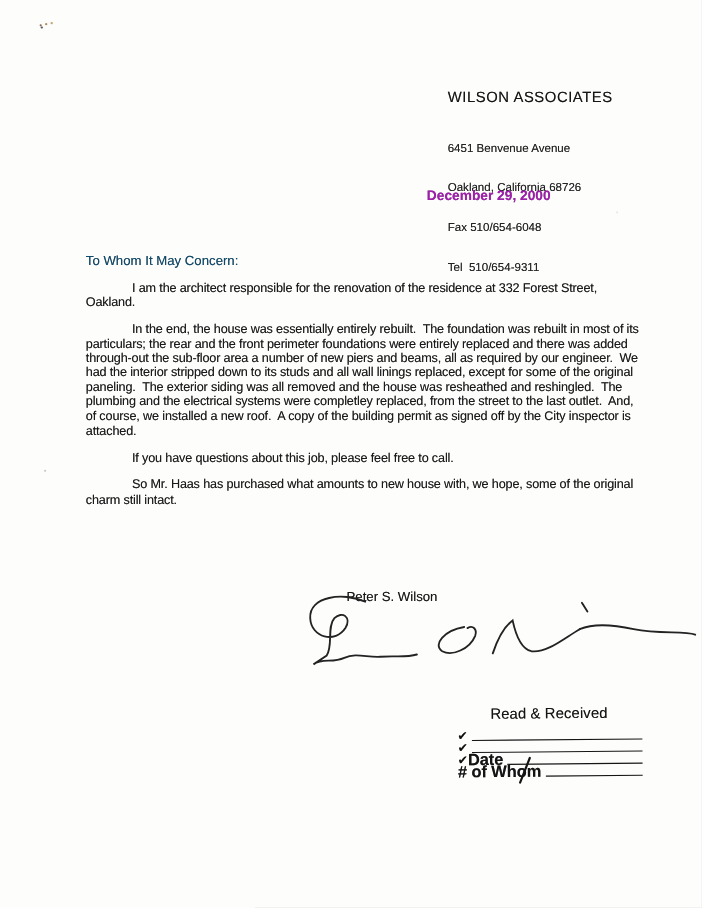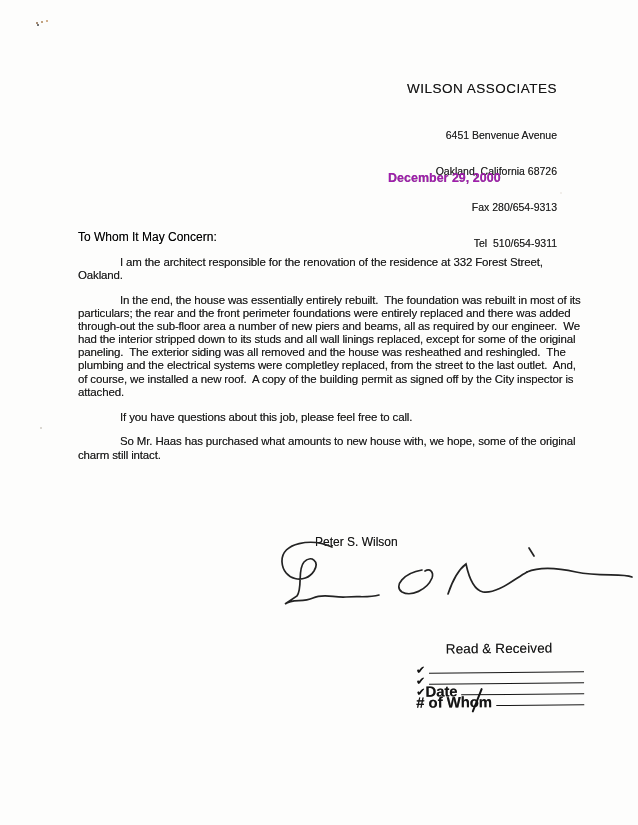--- a/index.html
+++ b/index.html
@@ -13,26 +13,26 @@
     color:#1c1c1c;
     text-shadow:0 0 .35px rgba(20,20,20,.55); 
   }
 
   
   .letterhead{position:absolute;left:407px;top:81px;}
   .company{
     font-size:13.5px;letter-spacing:.5px;font-weight:500;
     color:#161616;white-space:pre;
   }
-  .address{margin-top:9px;font-size:10.5px;line-height:12px;white-space:pre;color:#222;text-align:right;}
+  .address{margin-top:9px;font-size:10.5px;line-height:12px;white-space:pre;color:#222;}
 
   .date-line{position:absolute;left:388px;top:171px;font-size:12.5px;color:#a21caf;font-weight:bold;}
 
   
-  .salutation{position:absolute;left:78px;top:230px;font-size:12px;color:#000000;}
+  .salutation{position:absolute;left:78px;top:230px;font-size:12px;color:#0c4a6e;}
   .body-block{
     position:absolute;left:78px;top:256px;width:506px;
     font-size:11.5px;line-height:13.1px;letter-spacing:-.15px;color:#1a1a1a;
   }
   .body-block p{margin:0 0 11.8px 0;text-indent:42px;white-space:pre-wrap;}
 
   .typed-name{position:absolute;left:315px;top:535px;font-size:12px;color:#161616;}
   .signature-svg{position:absolute;left:268px;top:540px;}
 
   
@@ -71,21 +71,21 @@
   <span class="speck s3"></span>
   <span class="speck s4"></span>
   <span class="speck s5"></span>
   <span class="speck s6"></span>
 
   <div class="letterhead">
     <div class="company">WILSON ASSOCIATES</div>
     <div class="address">
       <div>6451 Benvenue Avenue</div>
       <div>Oakland, California 68726</div>
-      <div>Fax 280/654-9313</div>
+      <div>Fax 510/654-6048</div>
       <div>Tel  510/654-9311</div>
     </div>
   </div>
 
   <div class="date-line">December 29, 2000</div>
 
   <div class="salutation">To Whom It May Concern:</div>
 
   <div class="body-block">
     <p>I am the architect responsible for the renovation of the residence at 332 Forest Street, Oakland.</p>

